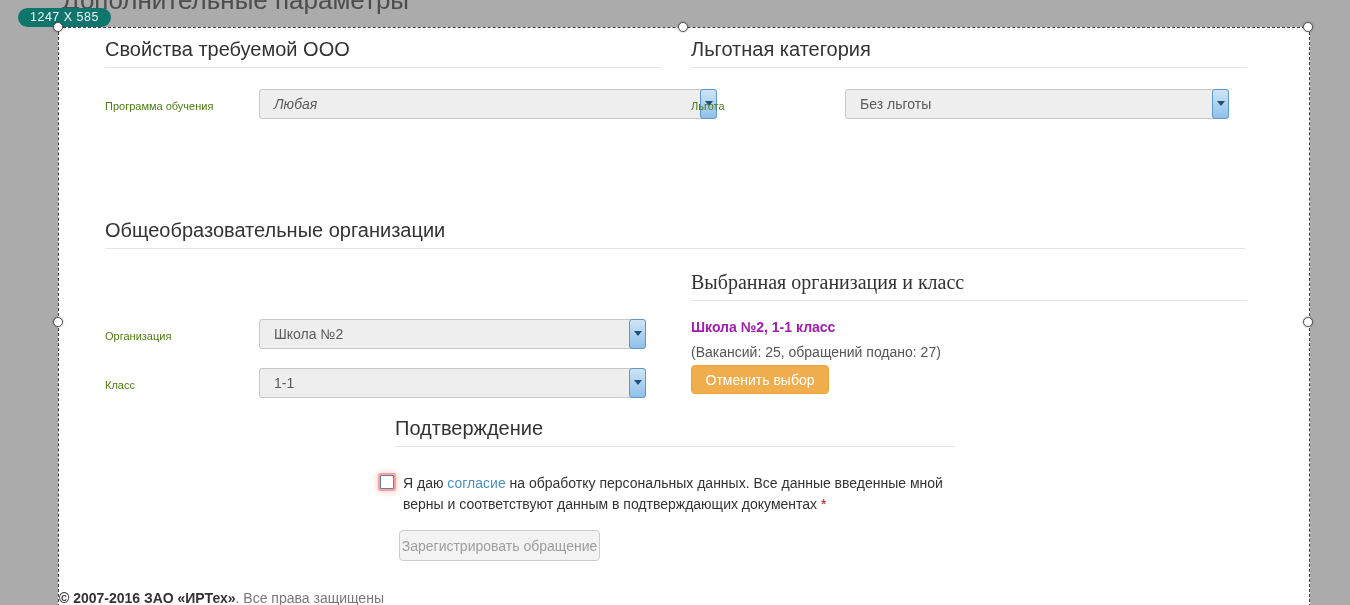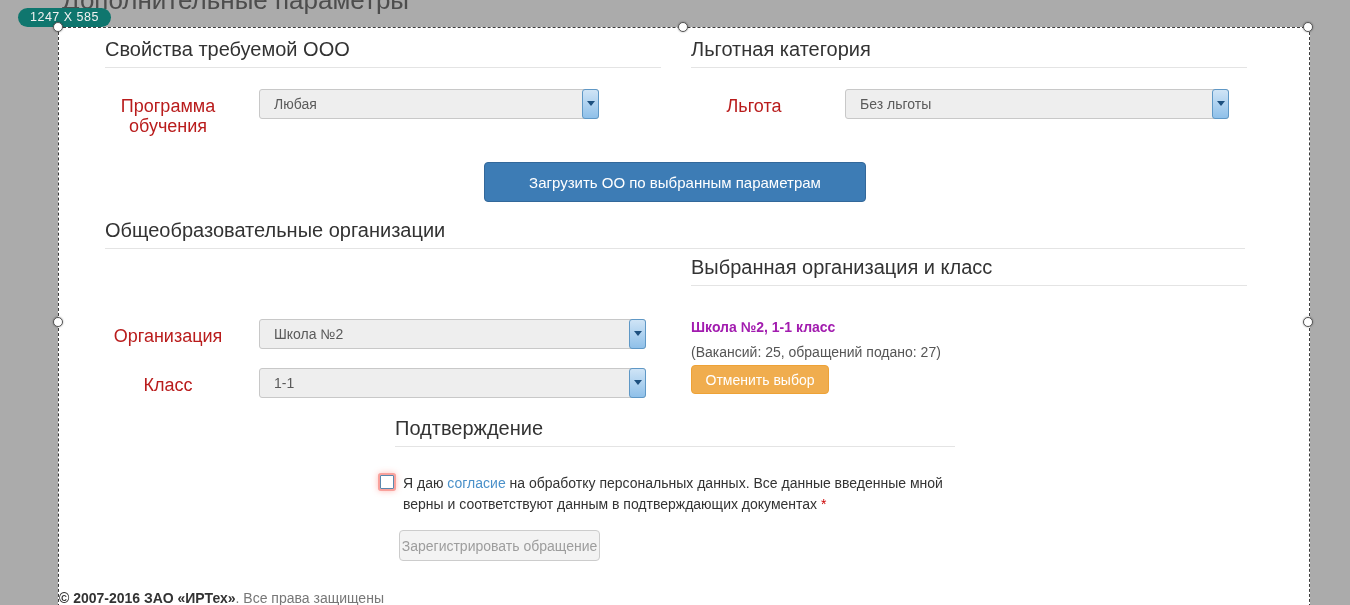--- a/index.html
+++ b/index.html
@@ -21,32 +21,32 @@
   .h-ml { left:53px;  top:317px; }
   .h-mr { left:1303px;top:317px; }
 
   
   .sec-title { position:absolute; font-size:20px; font-weight:400; color:#333;
                border-bottom:1px solid #e4e4e4; padding-bottom:7px; line-height:21px; }
   #t-props    { left:46px;  top:11px;  width:556px; }
   #t-benefit  { left:632px; top:11px;  width:556px; }
   #t-orgs     { left:46px;  top:192px; width:1140px; }
   #t-choose   { left:46px;  top:242px; width:556px; }
-  #t-selected { left:632px; top:229px; width:556px; }
+  #t-selected { left:632px; top:244px; width:556px;font-family:Liberation Serif, serif; }
   #t-confirm  { left:336px; top:390px; width:560px; }
 
-  .form-label { position:absolute; font-size:18px; color:#b91c1c; text-align:center; line-height:20px; }
+  .form-label { position:absolute; font-size:11px; color:#4d7c0f; text-align:left; line-height:20px; }
   #l-program { left:46px;  top:68px;  width:126px; }
   #l-benefit { left:632px; top:68px;  width:126px; }
   #l-org     { left:46px;  top:298px; width:126px; }
   #l-class   { left:46px;  top:347px; width:126px; }
 
   .select { position:absolute; height:30px; background:#eeeeee; border:1px solid #c8c8c8; border-radius:3px;
             font-size:14px; color:#5a5a5a; line-height:28px; padding-left:14px; cursor:pointer; }
-  #s-program { left:200px; top:61px;  width:340px; }
+  #s-program { left:200px; top:61px;  width:458px;font-style:italic; }
   #s-benefit { left:786px; top:61px;  width:384px; }
   #s-org     { left:200px; top:291px; width:387px; }
   #s-class   { left:200px; top:340px; width:387px; }
   .sel-arrow { position:absolute; top:-1px; right:-1px; width:17px; height:30px;
                border:1px solid #5f98c6; border-radius:3px;
                background:linear-gradient(#cfe4f6,#8fc0e9); }
   .sel-arrow::after { content:""; position:absolute; left:4px; top:11px; width:0; height:0;
                border:4px solid transparent; border-top:5px solid #1d507f; }
 
   .btn { position:absolute; display:flex; align-items:center; justify-content:center;
@@ -90,21 +90,20 @@
       <span>Любая</span>
       <span class="sel-arrow"></span>
     </div>
 
     <div class="form-label" id="l-benefit">Льгота</div>
     <div class="select" id="s-benefit">
       <span>Без льготы</span>
       <span class="sel-arrow"></span>
     </div>
 
-    <div class="btn" id="btn-load">Загрузить ОО по выбранным параметрам</div>
 
     <div class="sec-title" id="t-orgs">Общеобразовательные организации</div>
 
     <div class="sec-title" id="t-selected">Выбранная организация и класс</div>
 
     <div class="form-label" id="l-org">Организация</div>
     <div class="select" id="s-org">
       <span>Школа №2</span>
       <span class="sel-arrow"></span>
     </div>

